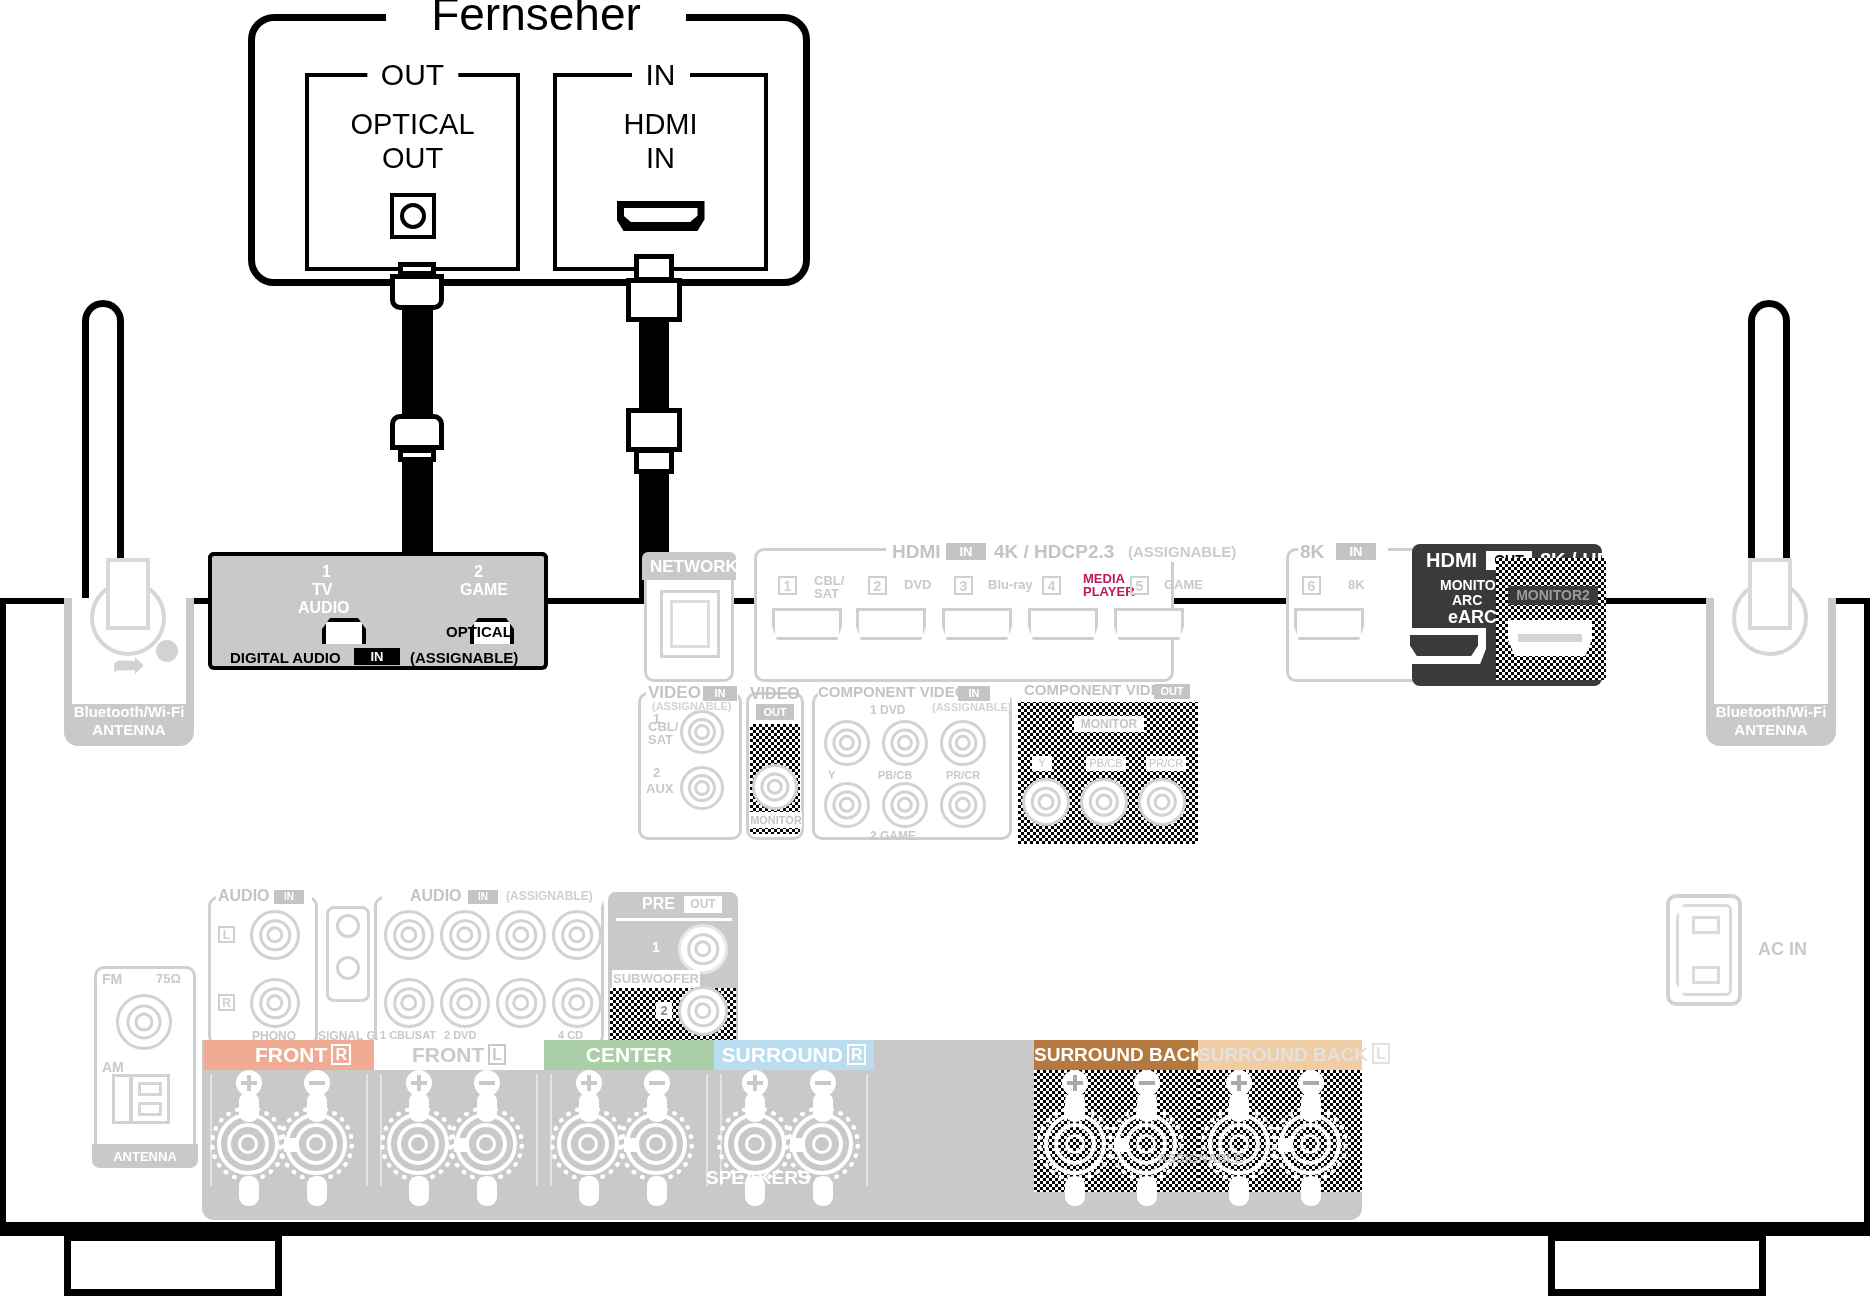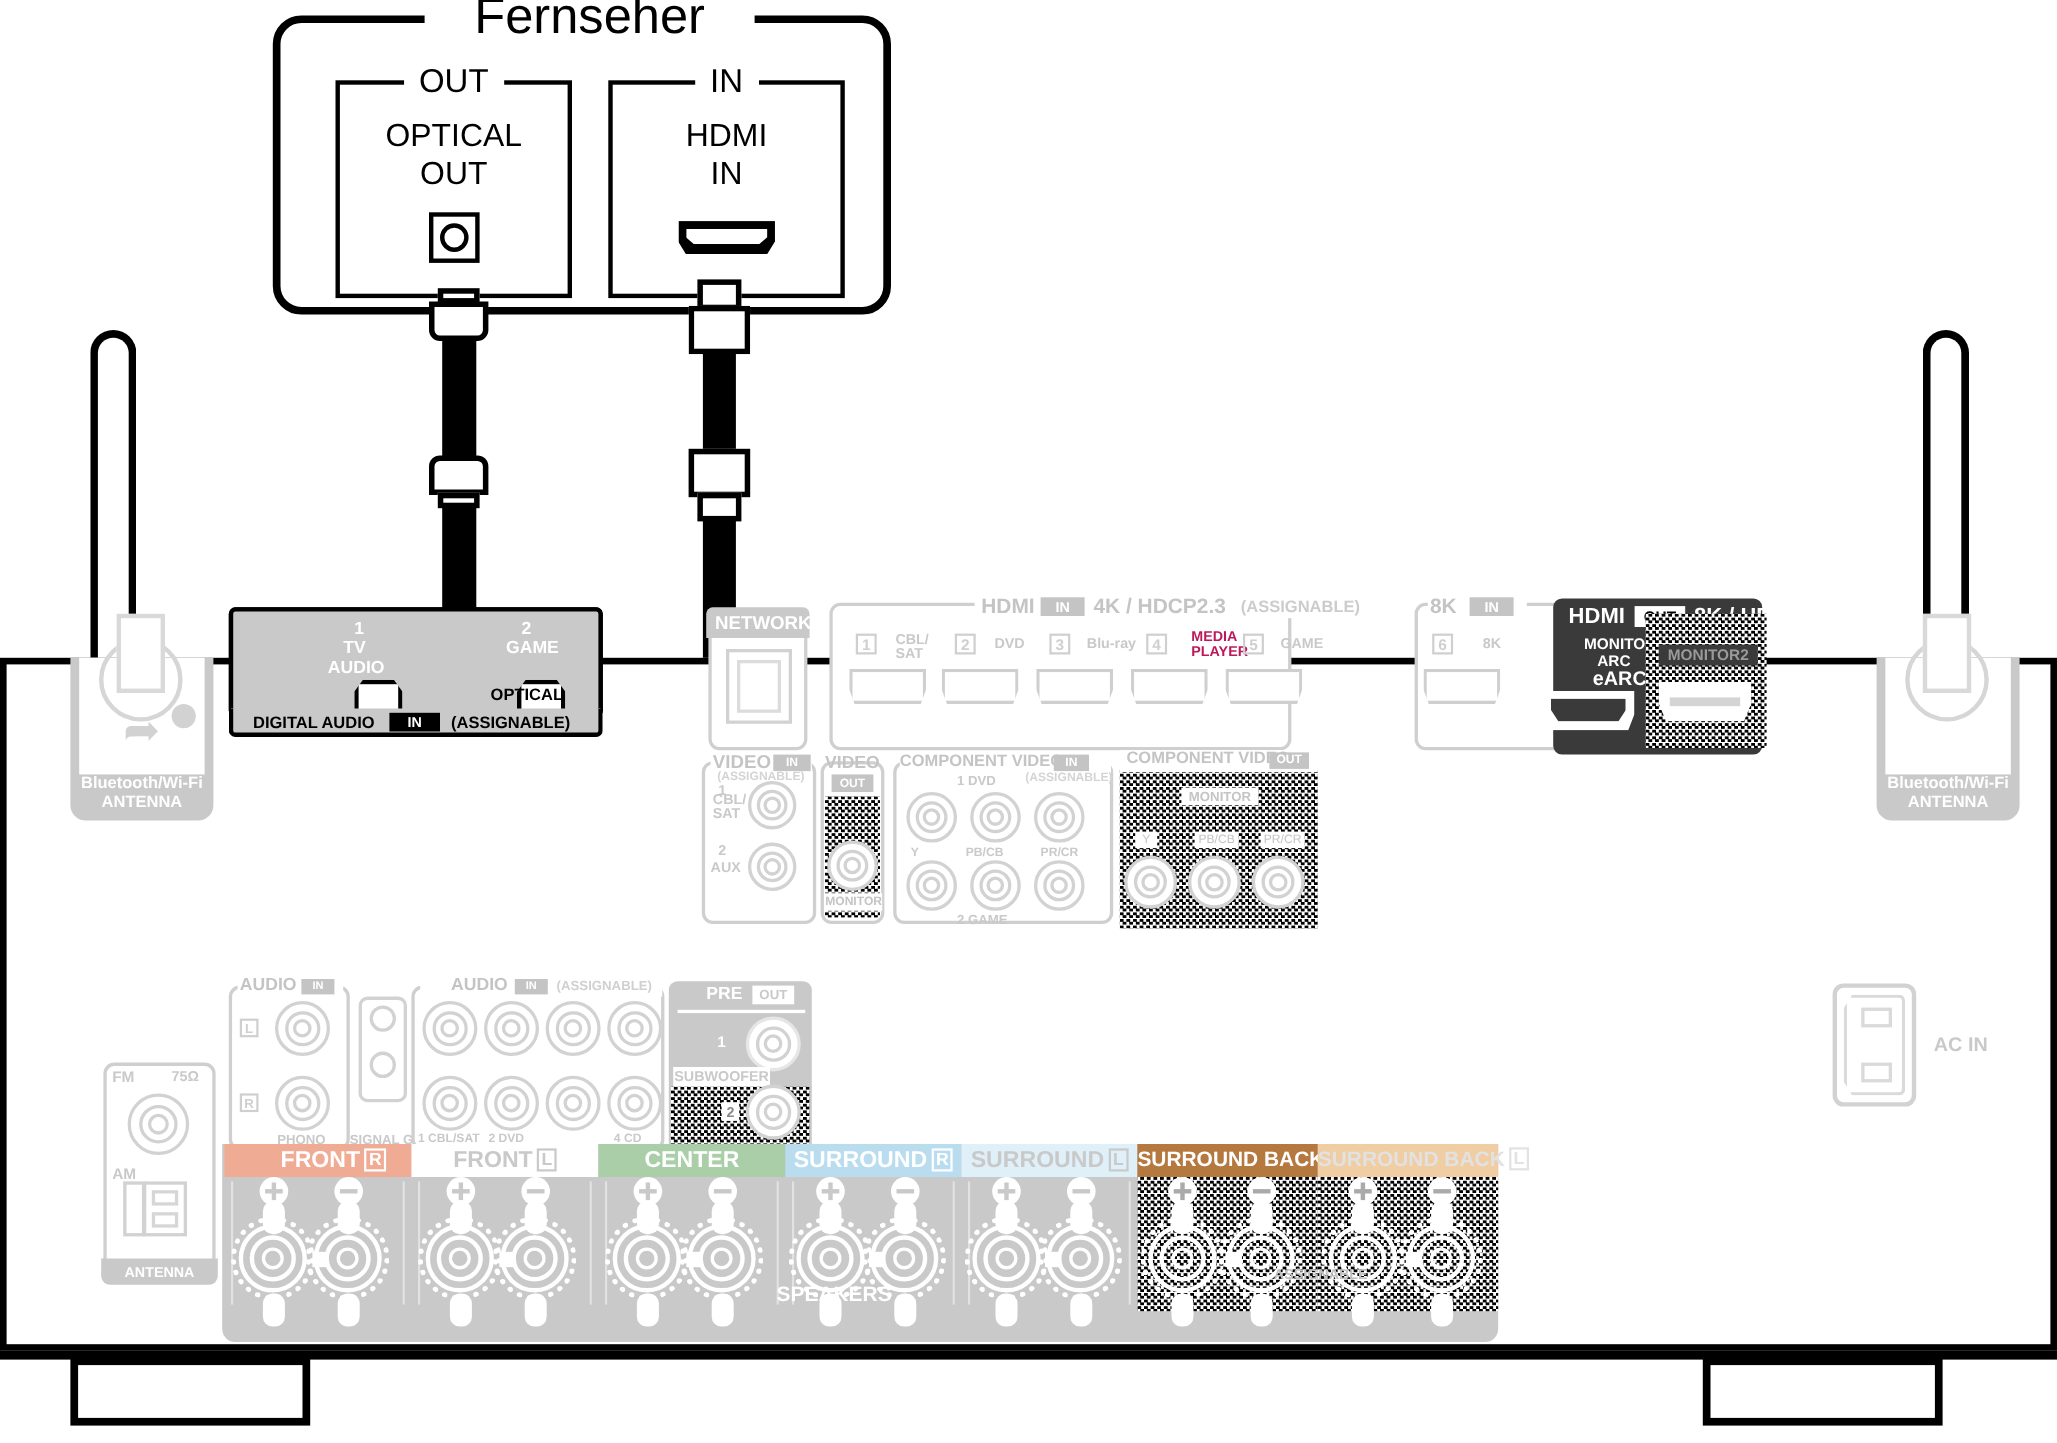--- a/index.html
+++ b/index.html
@@ -535,42 +535,20 @@
         <div class="spk-sign" style="left:96px; top:30px;">
             <i style="width:16px;height:4px;"></i>
           </div>
         <div class="spk-cap" style="left:99px; top:52px;"></div>
         <div class="spk-ring" style="left:70px; top:66px;"></div>
         <div class="spk-knob" style="left:77px; top:73px;"></div>
         <div class="spk-cap" style="left:99px; top:136px;"></div>
         <div class="spk-bar" style="left:76px; top:98px; width:14px;"></div>
       </div>
 
-      <div class="abs" style="left:868px; top:436px; width:160px; height:152px;">
-        <div class="spk-head" style="left:0; top:0; width:160px; background:#dff0f8; color:#c9c9c9;">
-          <span>SURROUND</span><span class="lr" style="border-color:#c9c9c9;">L</span>
-        </div>
-        <div class="abs" style="left:6px; top:34px; width:148px; height:112px; background:#c9c9c9; border-left:2px solid #e2e2e2; border-right:2px solid #e2e2e2;"></div>
-        <div class="spk-sign" style="left:28px; top:30px;">
-            <i style="width:16px;height:4px;"></i>
-            <i style="width:4px;height:16px;"></i>
-          </div>
-        <div class="spk-cap" style="left:31px; top:52px;"></div>
-        <div class="spk-ring" style="left:3px; top:66px;"></div>
-        <div class="spk-knob" style="left:10px; top:73px;"></div>
-        <div class="spk-cap" style="left:31px; top:136px;"></div>
-        <div class="spk-sign" style="left:96px; top:30px;">
-            <i style="width:16px;height:4px;"></i>
-          </div>
-        <div class="spk-cap" style="left:99px; top:52px;"></div>
-        <div class="spk-ring" style="left:70px; top:66px;"></div>
-        <div class="spk-knob" style="left:77px; top:73px;"></div>
-        <div class="spk-cap" style="left:99px; top:136px;"></div>
-        <div class="spk-bar" style="left:76px; top:98px; width:14px;"></div>
-      </div>
 
       <div class="abs" style="left:1028px; top:436px; width:164px; height:152px;">
         <div class="spk-head" style="left:0; top:0; width:164px; background:#b5793f; font-size:19px;">
           <span>SURROUND BACK</span><span class="lr">R</span>
         </div>
         <div class="abs hatch" style="left:0; top:30px; width:164px; height:122px;"></div>
         <div class="spk-sign" style="left:28px; top:30px;">
             <i style="width:16px;height:4px;background:#aaa;"></i>
             <i style="width:4px;height:16px;background:#aaa;"></i>
           </div>

